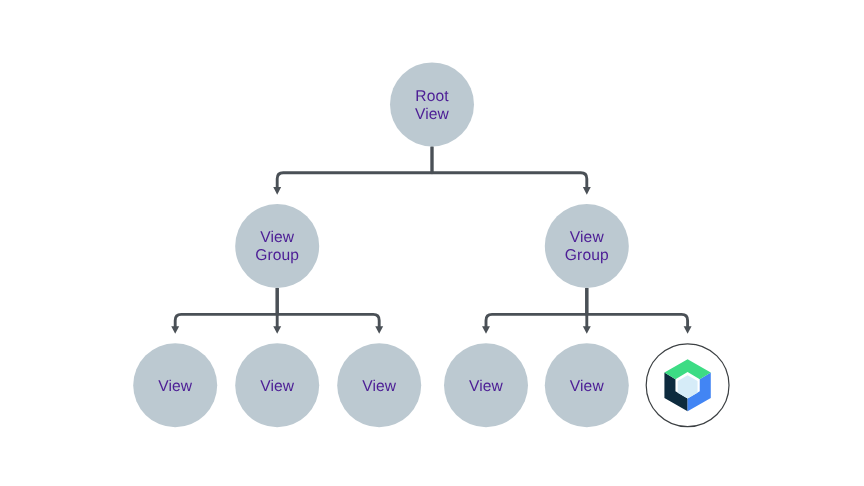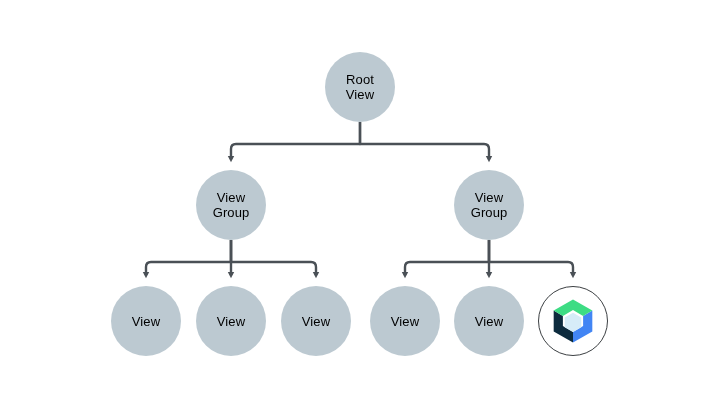--- a/index.html
+++ b/index.html
@@ -32,21 +32,21 @@
     display: flex;
     align-items: center;
     justify-content: center;
     text-align: center;
     box-sizing: border-box;
   }
   .node-fill {
     background: #bcc9d1;
   }
   .node-label {
-    color: #000000;
+    color: #4c1d95;
     font-size: 13px;
     line-height: 15px;
     font-family: "Liberation Sans", sans-serif;
     white-space: pre-line;
     letter-spacing: 0.1px;
   }
   .node-root {
     width: 70px;
     height: 70px;
     left: 325px;

